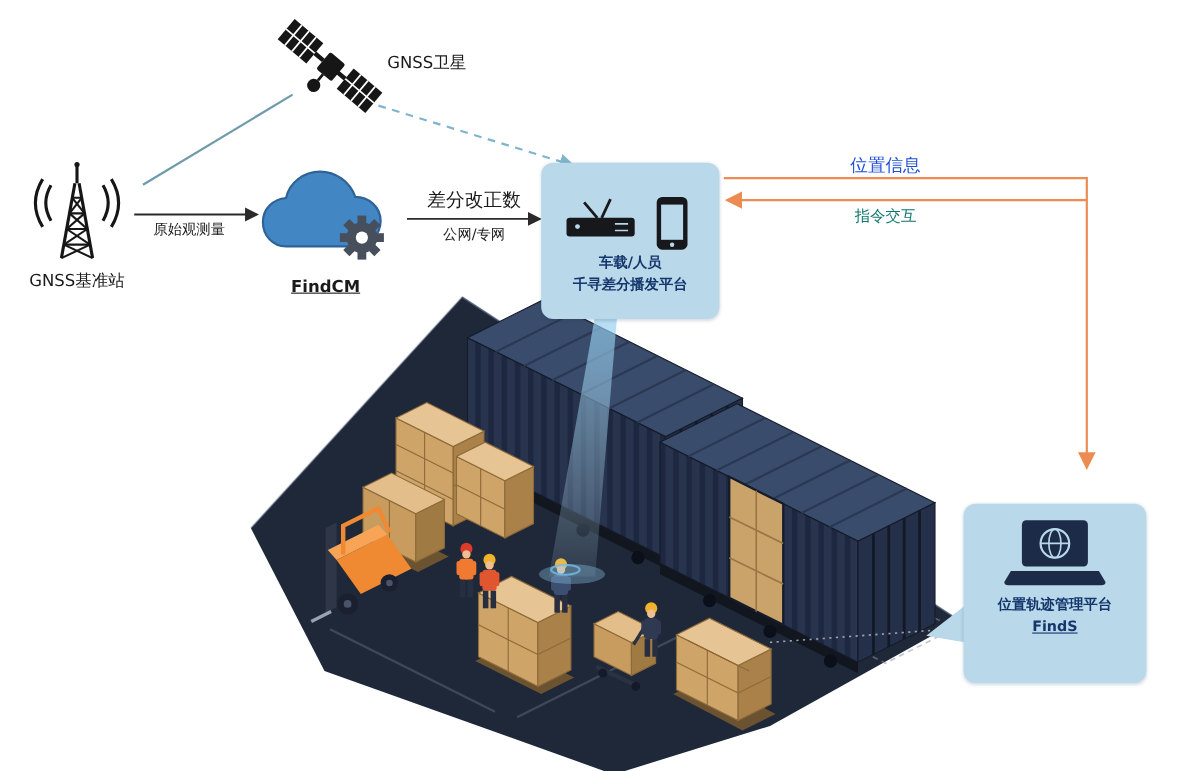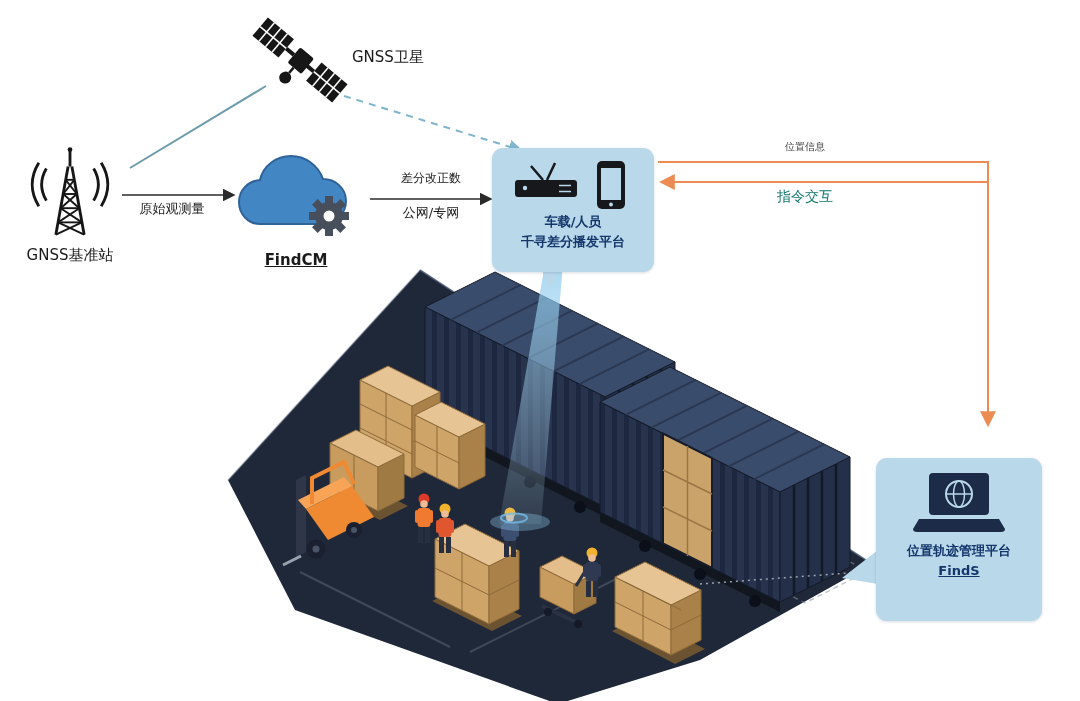--- a/index.html
+++ b/index.html
@@ -7,28 +7,28 @@
          font-family:"DejaVu Sans","Liberation Sans",sans-serif;overflow:hidden;margin-top:12px;}
   #scene-svg{position:absolute;left:0;top:0;}
   .icon-abs{position:absolute;}
   .lbl{position:absolute;color:#1a1a1a;white-space:nowrap;}
   .center{text-align:center;}
   #lbl-satellite{left:352px;top:36px;font-size:15px;}
   #lbl-base{left:8px;top:234px;width:124px;font-size:15px;}
   #lbl-cloud{left:210px;top:236px;width:172px;font-size:15px;font-weight:700;}
   #lbl-cloud .pline2{margin-top:3px;}
   #lbl-raw{left:116px;top:188px;width:112px;font-size:13px;}
-  #lbl-corr1{left:372px;top:158px;width:118px;font-size:12px;}
+  #lbl-corr1{left:372px;top:158px;width:118px;font-size:17px;}
   #lbl-corr2{left:372px;top:192px;width:118px;font-size:13px;}
-  #lbl-pos{left:725px;top:128px;width:160px;color:#404040;font-size:10px;}
+  #lbl-pos{left:725px;top:128px;width:160px;color:#1d4ed8;font-size:16px;}
   #lbl-cmd{left:725px;top:176px;width:160px;color:#0f766e;font-size:14px;}
   .panel{position:absolute;background:#b9d8ea;border-radius:11px;display:flex;
          flex-direction:column;align-items:center;box-shadow:0 1px 3px rgba(30,60,90,.18);}
   .panel .pline{font-weight:700;color:#14366b;font-size:13px;line-height:1.5;text-align:center;white-space:nowrap;}
-  #panel-terminal{left:492px;top:136px;width:162px;height:114px;padding-top:10px;}
+  #panel-terminal{left:492px;top:136px;width:162px;height:114px;padding-top:28px;}
   #panel-finds{left:876px;top:446px;width:166px;height:150px;padding-top:13px;}
   .u{text-decoration:underline;}
   #icon-satellite{left:240px;top:0px;}
   #icon-tower{left:18px;top:130px;}
   #icon-cloud{left:230px;top:134px;}
 </style>
 </head>
 <body>
 
 <div id="stage">

